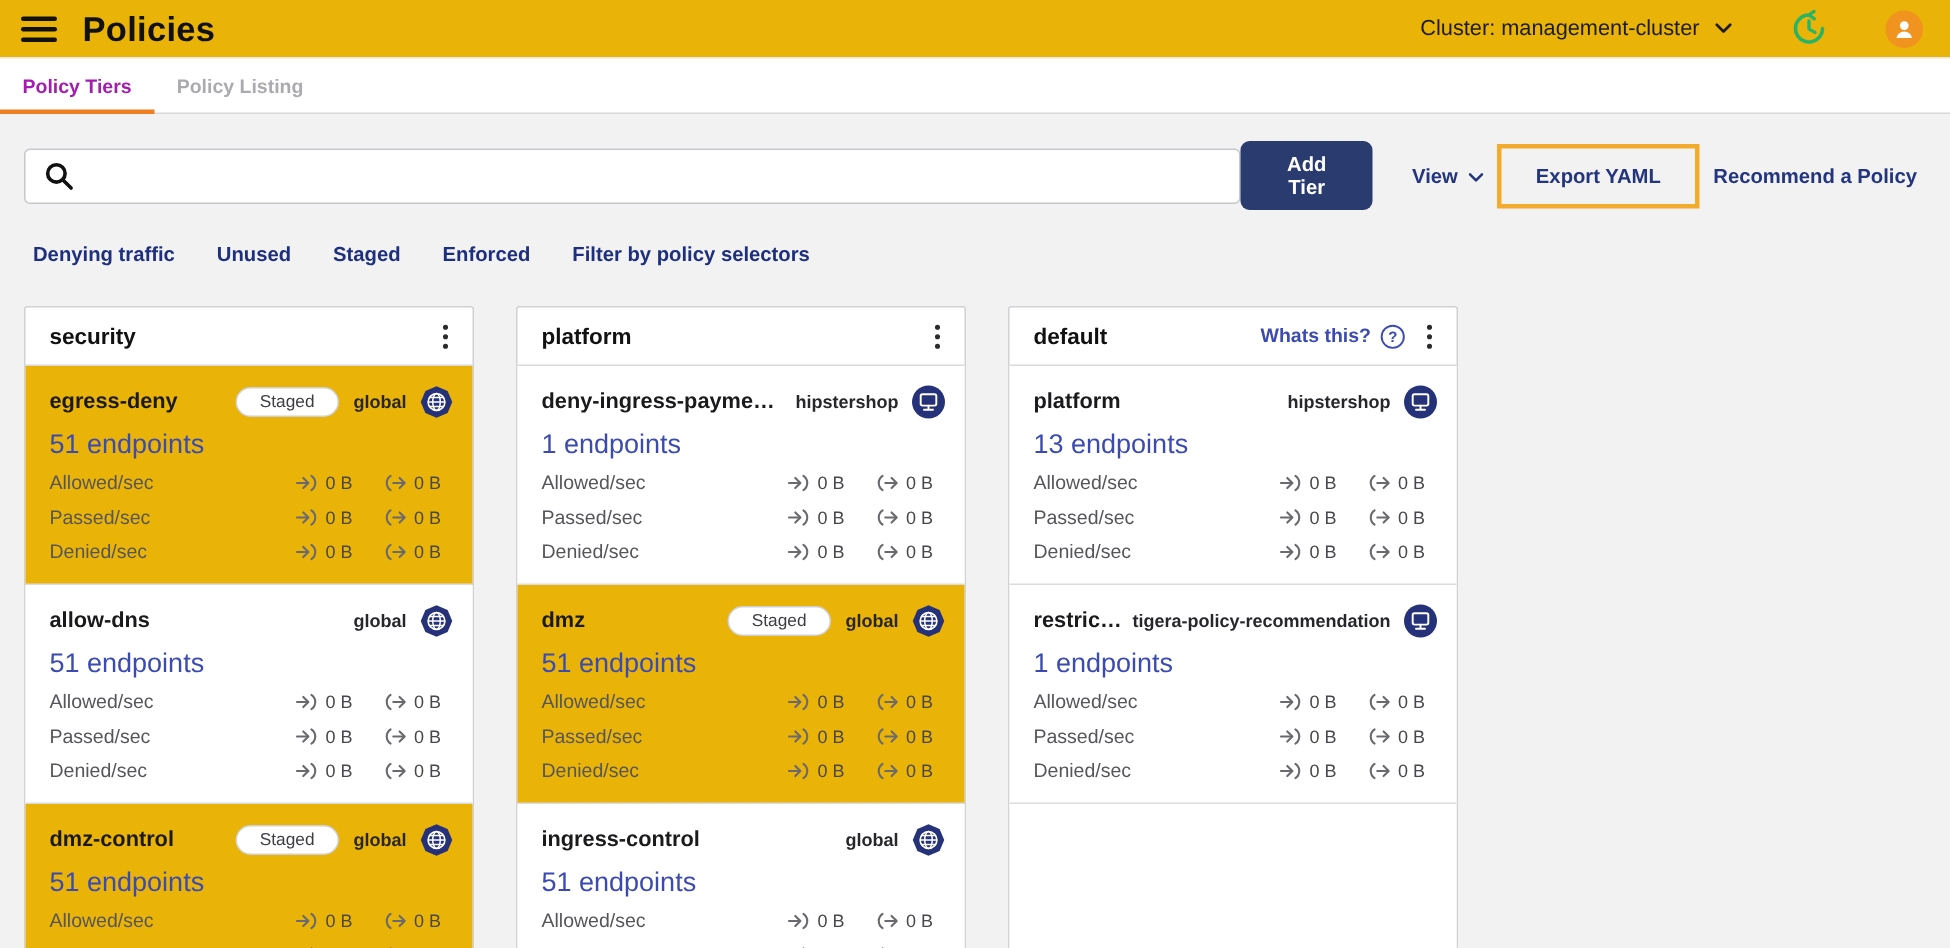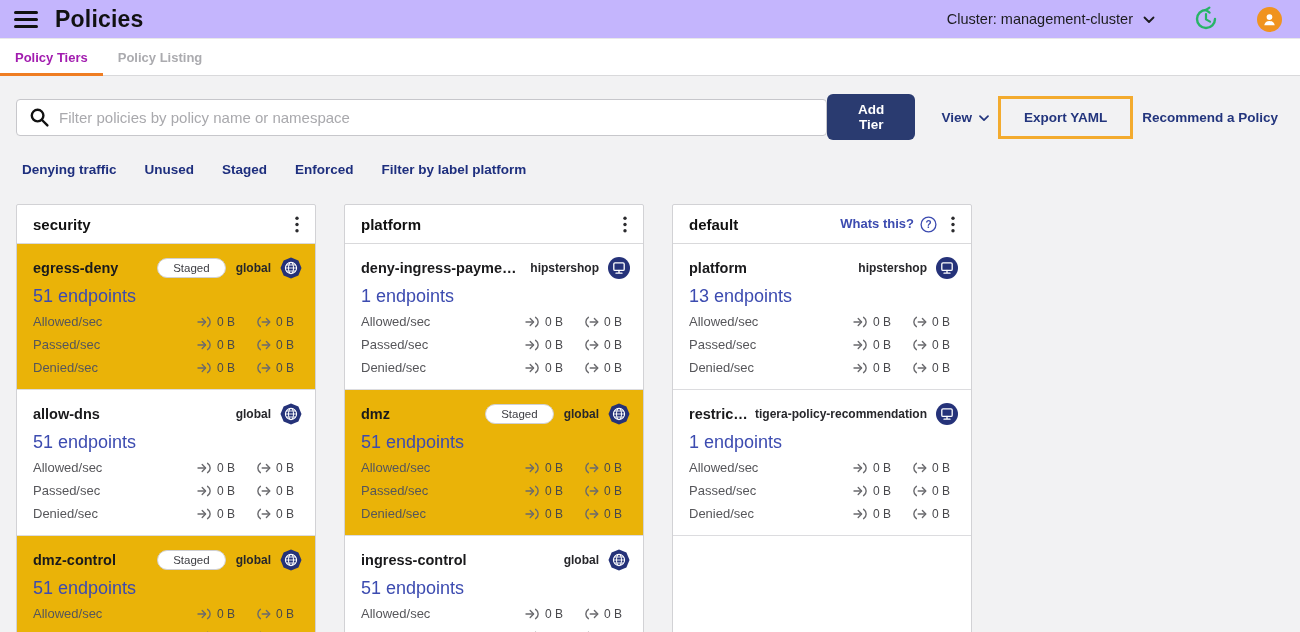--- a/index.html
+++ b/index.html
@@ -1,20 +1,20 @@
 <!DOCTYPE html>
 <html><head>
 <meta charset="utf-8">
 <style>
   * { margin:0; padding:0; box-sizing:border-box; }
   html,body { width:1300px; height:632px; overflow:hidden; background:#fff; }
   body { font-family:"Liberation Sans", sans-serif; color:#1c1c1e; }
 
   
-  .topbar { height:39px; background:#c4b5fd; display:flex; align-items:center; padding:0 18px 0 14px; border-bottom:1px solid #e8e8ea; }
+  .topbar { height:39px; background:#eab308; display:flex; align-items:center; padding:0 18px 0 14px; border-bottom:1px solid #e8e8ea; }
   .hamburger { width:24px; height:17px; display:flex; flex-direction:column; justify-content:space-between; cursor:pointer; margin-right:17px; }
   .hamburger span { display:block; height:3px; background:#111; border-radius:2px; }
   .page-title { font-size:23px; font-weight:800; letter-spacing:.2px; color:#111; }
   .topbar-right { margin-left:auto; display:flex; align-items:center; gap:38px; }
   .cluster-select { display:flex; align-items:center; gap:10px; font-size:14.5px; color:#1c1c1e; cursor:pointer; }
   .icon-btn { display:flex; align-items:center; justify-content:center; cursor:pointer; }
   .avatar-circle { width:25px; height:25px; border-radius:50%; background:#f0931f; display:flex; align-items:center; justify-content:center; }
 
   
   .tabbar { height:37px; background:#fff; border-bottom:1px solid #d9d9db; display:flex; align-items:center; }
@@ -104,21 +104,20 @@
 
 <main class="content">
   <div class="toolbar">
     <div class="searchbox">
       <span style="margin-right:9px; display:flex;">
         <svg width="21" height="21" viewBox="0 0 21 21">
             <circle cx="8.6" cy="8.6" r="5.8" fill="none" stroke="#111" stroke-width="2.4"></circle>
             <path d="M13 13 L18.4 18.4" stroke="#111" stroke-width="2.4" stroke-linecap="round"></path>
           </svg>
       </span>
-      <input type="text" placeholder="Filter policies by policy name or namespace" style="">
     </div>
     <div class="actions">
       <button class="btn-primary">Add Tier</button>
       <span class="link-btn view-btn">
         <span>View</span>
         <span>
           <svg width="10" height="7" viewBox="0 0 10 7">
               <path d="M1 1.2 L5 5.2 L9 1.2" fill="none" stroke="#23357d" stroke-width="1.7" stroke-linecap="round" stroke-linejoin="round"></path>
             </svg>
         </span>
@@ -128,21 +127,21 @@
       </span>
       <span class="link-btn recommend-btn">Recommend a Policy</span>
     </div>
   </div>
 
   <div class="filters" id="filters">
       <span class="filter-link">Denying traffic</span>
       <span class="filter-link">Unused</span>
       <span class="filter-link">Staged</span>
       <span class="filter-link">Enforced</span>
-      <span class="filter-link">Filter by label platform</span>
+      <span class="filter-link">Filter by policy selectors</span>
     </div>
 
   <div class="tiers" id="tiers">
       <div class="tier-card">
         <div class="tier-header">
           <span class="tier-title">security</span>
           <span class="tier-header-right">
             <span class="kebab">
               <svg width="4" height="17" viewBox="0 0 4 17">
                 <circle cx="2" cy="2.2" r="1.7" fill="#2b2b2e"></circle>

